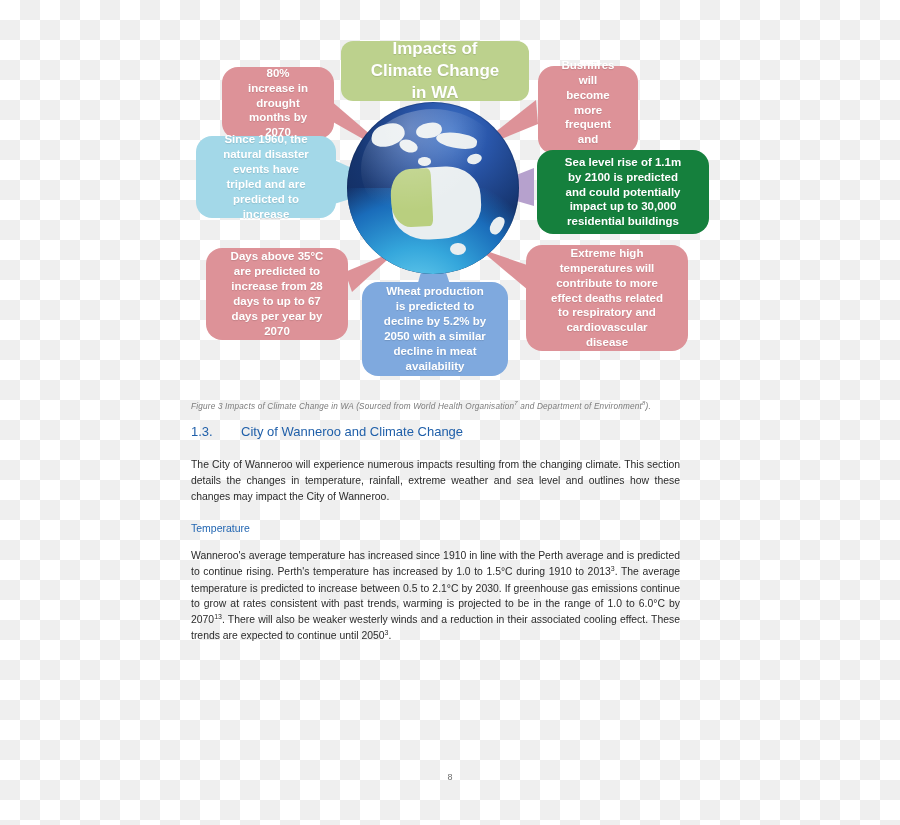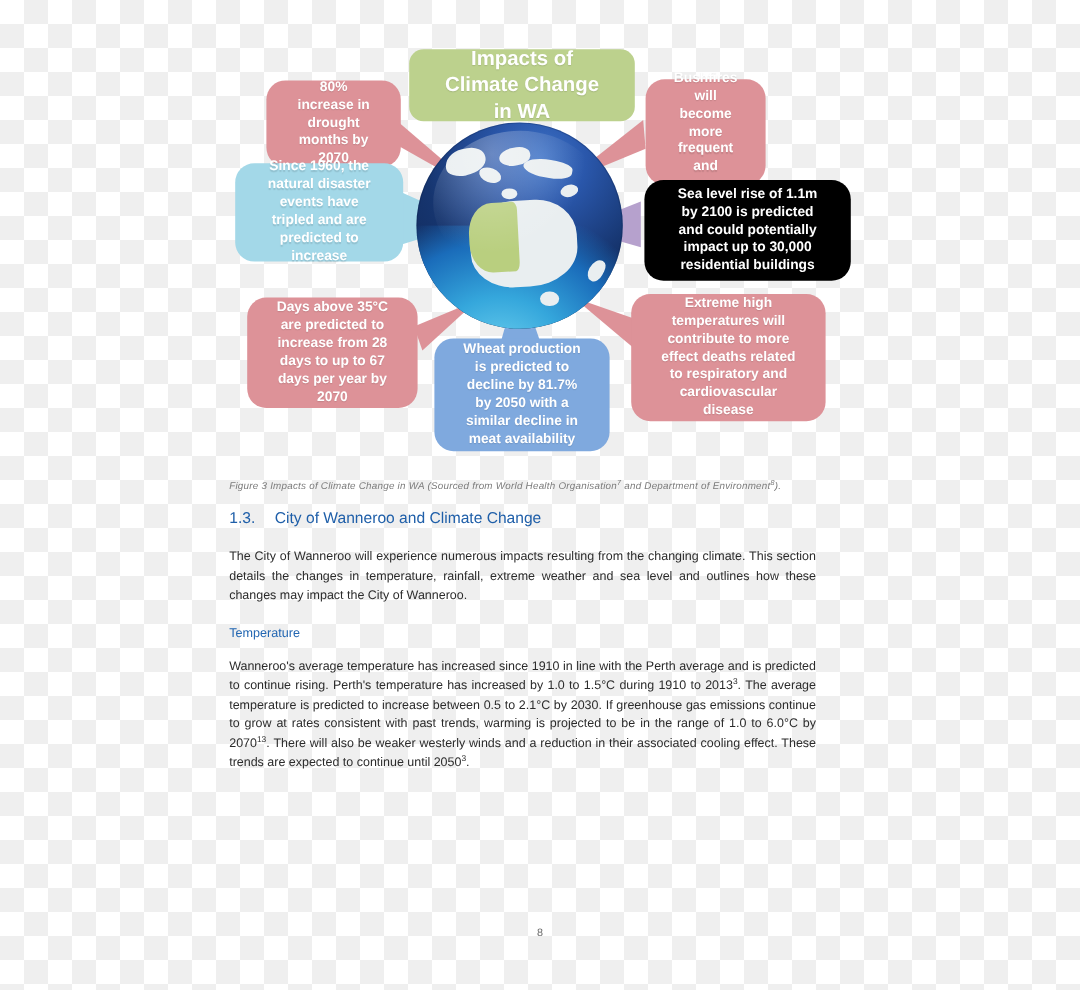--- a/index.html
+++ b/index.html
@@ -61,21 +61,21 @@
   
   .cal{
     position:absolute;border-radius:16px;color:#ffffff;text-align:center;
     display:flex;align-items:center;justify-content:center;
     font-weight:bold;line-height:1.30;
     text-shadow:0 1px 1px rgba(0,0,0,.12);
     padding:6px 21px;box-sizing:border-box;
   }
   .pink{background:#dd9298;}
   .blueL{background:#a3d8e8;}
-  .purple{background:#000000;}
+  .purple{background:#15803d;}
   .blueM{background:#7fa9de;}
   .green{background:#bcd18d;}
 
   
   #title-box{left:341px;top:41px;width:188px;height:60px;font-size:17px;border-radius:12px;}
 
   
   #cal-drought{left:222px;top:67px;width:112px;height:72px;font-size:11.5px;}
 
   
@@ -100,21 +100,21 @@
   .caption{
     position:absolute;left:191px;top:400px;width:500px;
     font-size:8.2px;font-style:italic;color:#7b7b7b;letter-spacing:.2px;
   }
   .caption sup{font-size:6px;}
 
   
   .doc{position:absolute;left:191px;top:424px;width:489px;}
   h2.sec{
     margin:0;font-size:13px;font-weight:normal;color:#1f5fa9;
-    display:flex;gap:0;align-items:baseline;
+    display:flex;gap:12px;align-items:baseline;
   }
   h2.sec .num{display:inline-block;width:38px;}
   .sub{margin:0;font-size:10.5px;color:#2266b2;}
   p.body{
     margin:0;font-size:10.4px;color:#2b2b2b;line-height:1.52;
     text-align:justify;
   }
   p.body sup{font-size:7px;vertical-align:super;}
   .sp-18{height:18px;}
   .sp-14{height:14px;}
@@ -163,21 +163,21 @@
     <div class="cal blueL" id="cal-disaster">Since 1960, the natural disaster events have tripled and are predicted to increase</div>
 
     <div class="cal pink" id="cal-days">Days above 35°C are predicted to increase from 28 days to up to 67 days per year by 2070</div>
 
     <div class="cal pink" id="cal-bushfire">Bushfires will become more frequent and severe</div>
 
     <div class="cal purple" id="cal-sealevel">Sea level rise of 1.1m by 2100 is predicted and could potentially impact up to 30,000 residential buildings</div>
 
     <div class="cal pink" id="cal-extreme">Extreme high temperatures will contribute to more effect deaths related to respiratory and cardiovascular disease</div>
 
-    <div class="cal blueM" id="cal-wheat">Wheat production is predicted to decline by 81.7% by 2050 with a similar decline in meat availability</div>
+    <div class="cal blueM" id="cal-wheat">Wheat production is predicted to decline by 5.2% by 2050 with a similar decline in meat availability</div>
 
     <div class="caption">
       <span>Figure 3 Impacts of Climate Change in WA (Sourced from World Health Organisation</span><sup>7</sup><span> and Department of Environment</span><sup>8</sup><span>).</span>
     </div>
   </div>
 
   <div class="doc">
 
     <h2 class="sec">
       <span class="num">1.3.</span>

